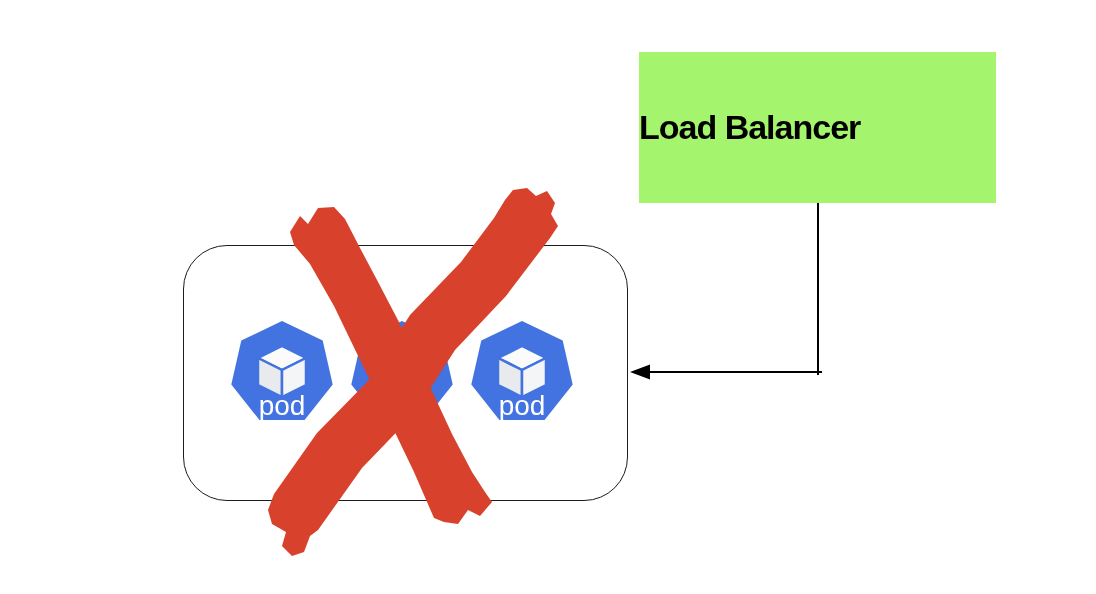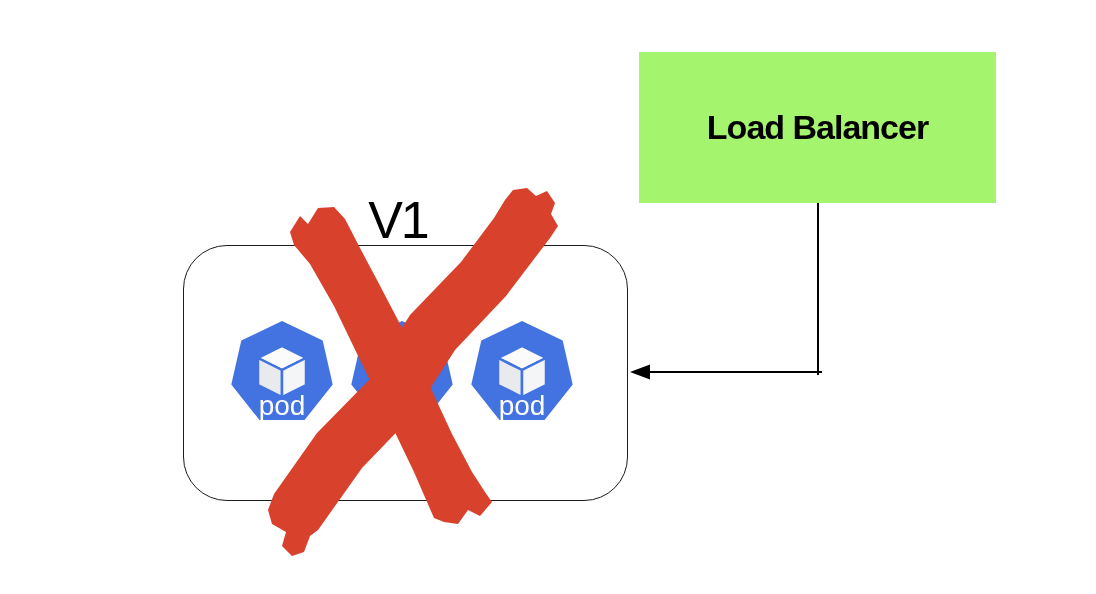--- a/index.html
+++ b/index.html
@@ -9,21 +9,21 @@
     height: 594px;
     background: #ffffff;
     overflow: hidden;
     font-family: "Liberation Sans", sans-serif;
   }
   .lb-node {
     position: absolute;
     left: 639px; top: 52px;
     width: 357px; height: 151px;
     background: #a5f46d;
-    display: flex; align-items: center; justify-content: center;
+    display: flex; align-items: center; 
   }
   .lb-node span {
     font-size: 34px;
     font-weight: bold;
     letter-spacing: -1px;
     color: #000000;
   }
   .v1-box {
     position: absolute;
     left: 183px; top: 245px;
@@ -63,21 +63,20 @@
 <body>
 
 <div class="canvas">
 
   <div class="lb-node">
     <span>Load Balancer</span>
   </div>
 
   <div class="v1-box"></div>
 
-  <div class="v1-label">V1</div>
 
   <svg class="pod pod-1" viewBox="0 0 104 104">
     <polygon points="52,0 92.7,19.6 102.7,63.6 74.6,98.9 29.4,98.9 1.3,63.6 11.3,19.6" fill="#4273e0"></polygon>
     <g stroke-width="2.5" stroke-linejoin="round" stroke="#4273e0">
       <polygon points="52,25 76,37 52,49 28,37" fill="#fbfbfb"></polygon>
       <polygon points="28,37 52,49 52,76 28,64" fill="#e9eaee"></polygon>
       <polygon points="76,37 52,49 52,76 76,64" fill="#f4f5f7"></polygon>
     </g>
     <text x="52" y="94" text-anchor="middle" fill="#ffffff">pod</text>
   </svg>

